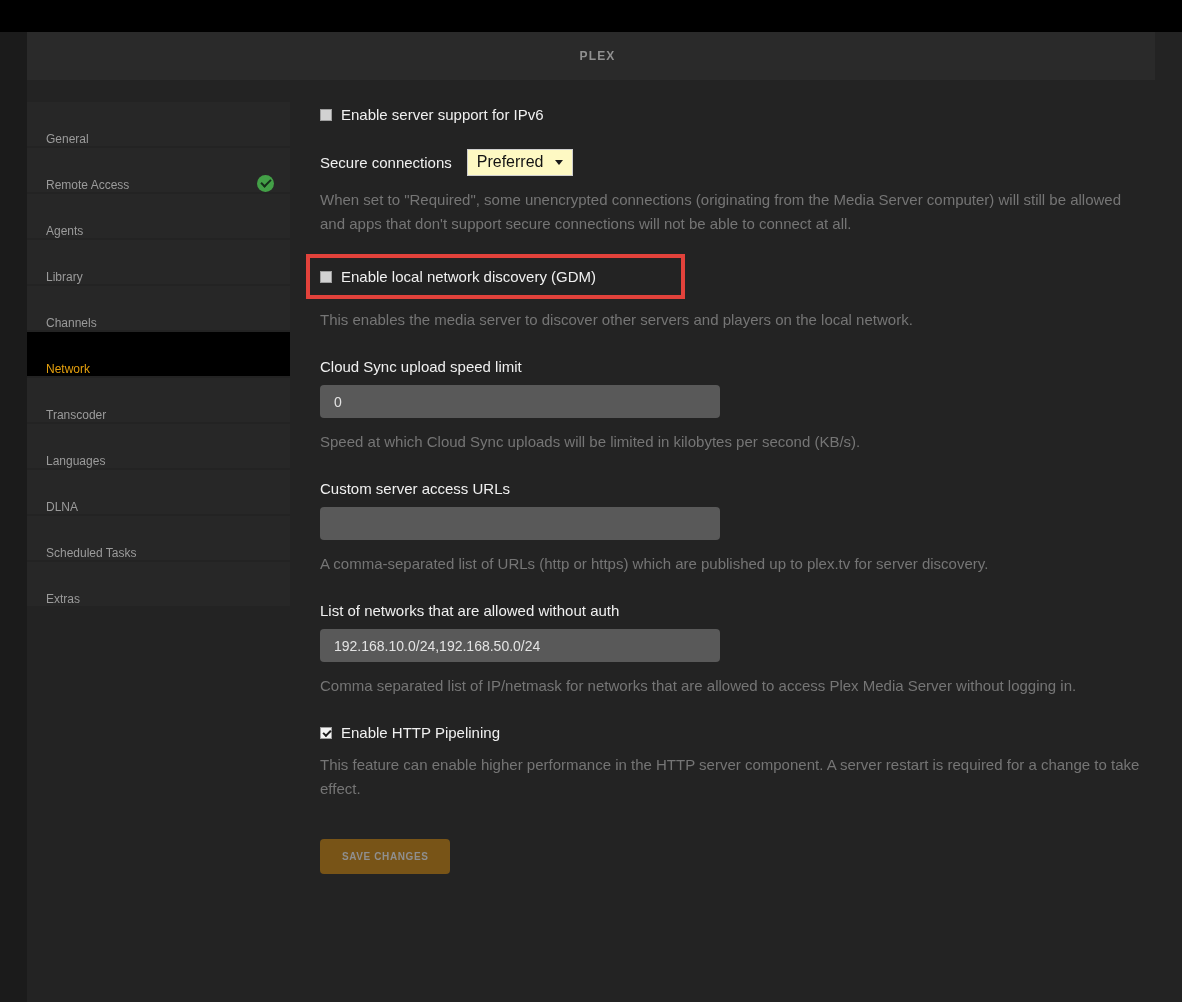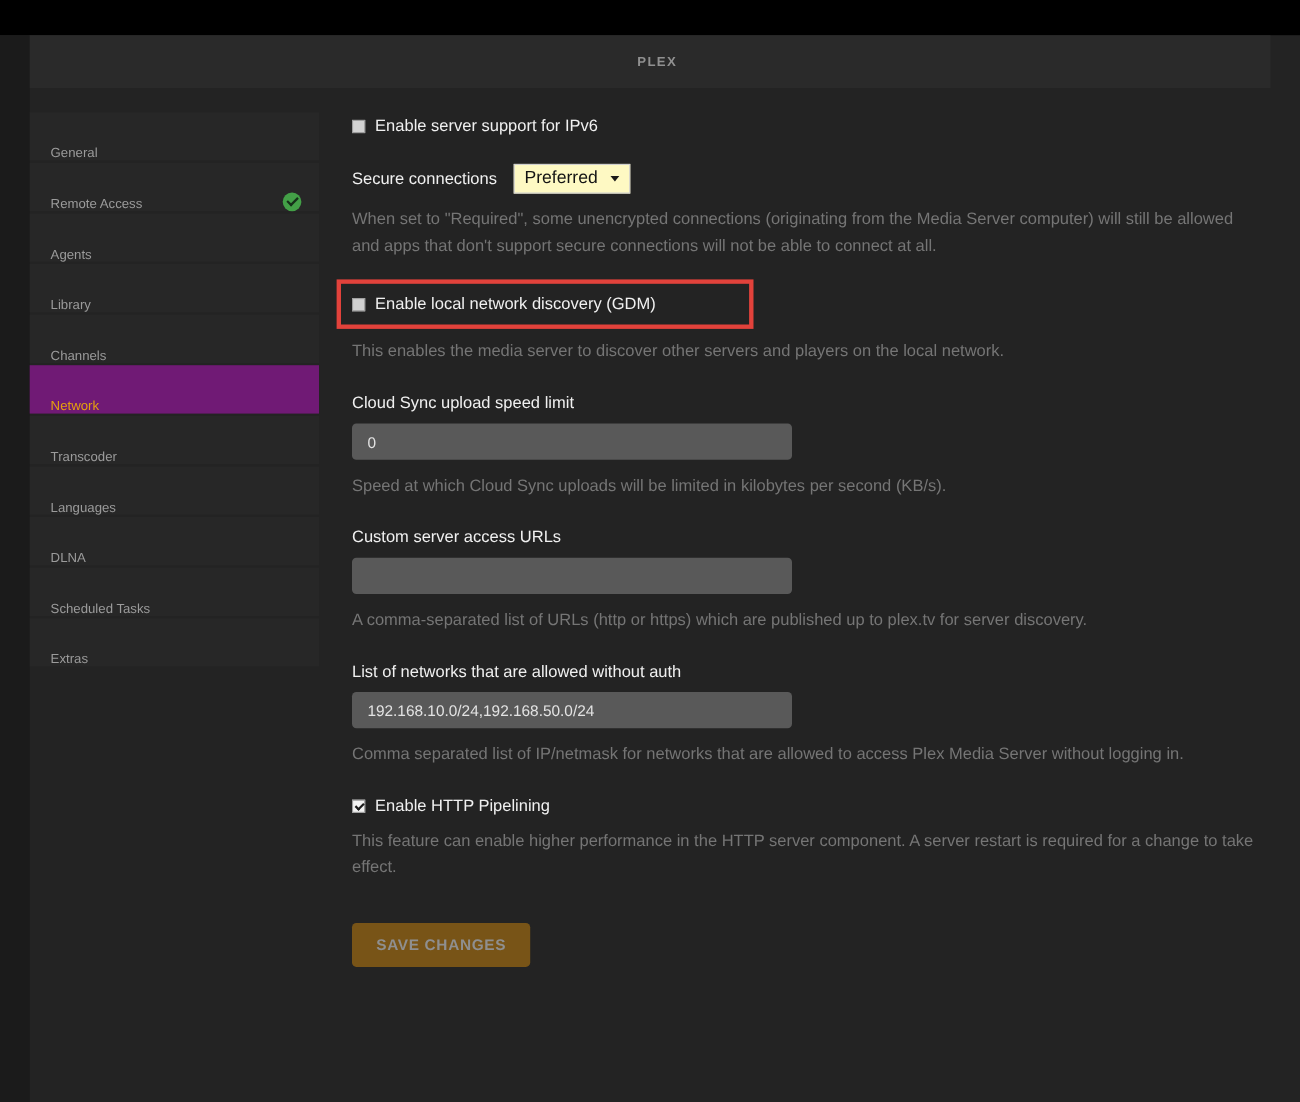--- a/index.html
+++ b/index.html
@@ -42,21 +42,21 @@
   
   .content-row { display:flex; margin-top:22px; align-items:flex-start; }
 
   
   .sidebar { width:263px; flex:none; }
   .side-item {
     height:44px; background:#272727; display:flex; align-items:flex-end;
     justify-content:space-between; padding:0 16px 0 19px; margin-bottom:2px;
     font-size:12px; color:#9b9b9b; cursor:pointer;
   }
-  .side-item.active { background:#701a75; color:#e5a00d; }
+  .side-item.active { background:#000000; color:#e5a00d; }
   .badge-check {
     width:17px; height:17px; border-radius:50%; background:#43a047; position:relative; flex:none;
   }
   .badge-check::after {
     content:""; position:absolute; left:4px; top:4px; width:8px; height:4px;
     border-left:2px solid #16301a; border-bottom:2px solid #16301a; transform:rotate(-45deg);
   }
 
   
   .main { margin-left:30px; width:820px; padding-top:4px; }
@@ -93,21 +93,21 @@
   }
 
   .gdm-annot {
     display:inline-flex; align-items:center; border:4px solid #e2423b;
     padding:10px 85px 10px 10px; margin:-8px 0 0 -14px;
   }
   .gdm-section .desc { margin-top:9px; }
 
   .btn-save {
     margin-top:12px; background:#785417; color:#8f8f8f; border:none; border-radius:4px;
-    font-size:14px; font-weight:bold; letter-spacing:0.6px; padding:12px 22px; cursor:pointer;
+    font-size:10px; font-weight:bold; letter-spacing:0.6px; padding:12px 22px; cursor:pointer;
     font-family:"Liberation Sans","DejaVu Sans",sans-serif;
   }
 </style>
 </head>
 <body>
 
 <div class="top-bar"></div>
 <div class="left-edge"></div>
 
 <div class="page">

